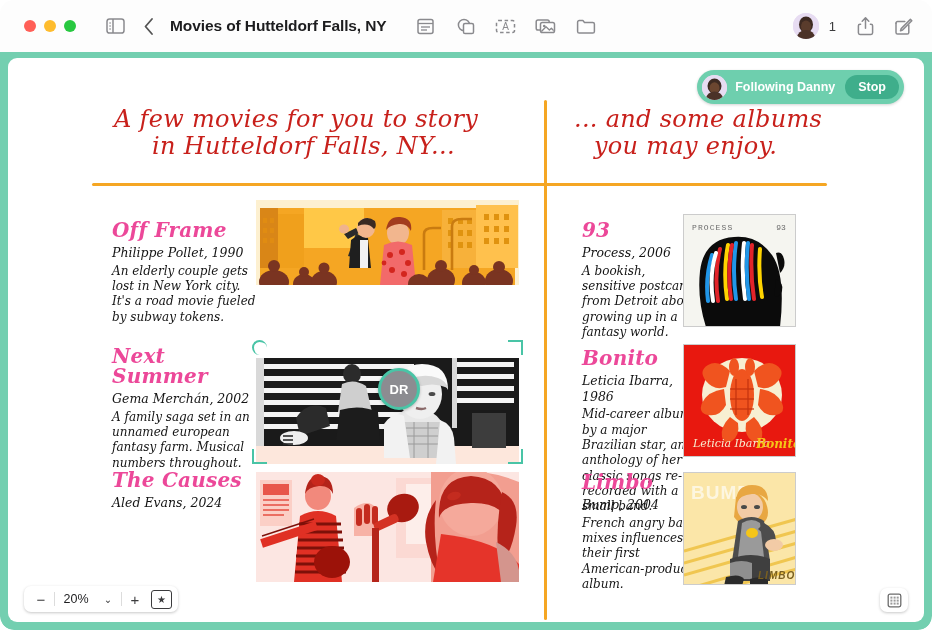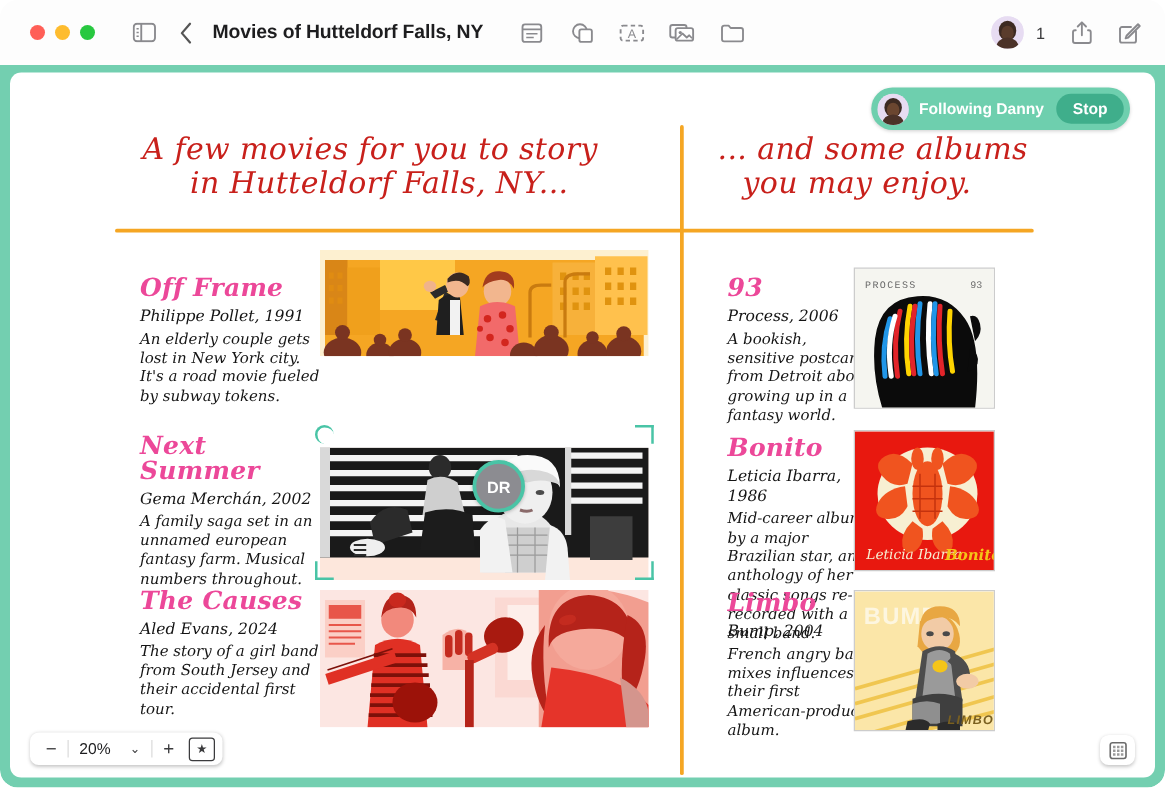--- a/index.html
+++ b/index.html
@@ -301,21 +301,21 @@
           <div class="head-line l1">A few movies for you to story</div>
           <div class="head-line l2">in Hutteldorf Falls, NY...</div>
         </div>
         <div class="head-right">
           <div class="head-line l1">... and some albums</div>
           <div class="head-line l2">you may enjoy.</div>
         </div>
 
         <div class="entry" style="left:104px;top:162px;width:148px;">
           <div class="entry-title">Off Frame</div>
-          <div class="entry-credit">Philippe Pollet, 1991</div>
+          <div class="entry-credit">Philippe Pollet, 1990</div>
           <div class="entry-desc">An elderly couple gets lost in New York city. It's a road movie fueled by subway tokens.</div>
         </div>
         <div class="art movie-art" style="left:248px;top:142px;">
           <svg width="263" height="85" viewBox="0 0 263 85" preserveAspectRatio="none">
             <rect width="263" height="85" fill="#fdf0d0"></rect>
             <rect x="4" y="8" width="255" height="77" fill="#f5a623"></rect>
 
             <rect x="4" y="8" width="18" height="60" fill="#d98617"></rect>
             <rect x="22" y="14" width="26" height="54" fill="#f0a01c"></rect>
             <rect x="48" y="8" width="60" height="40" fill="#ffc847"></rect>
@@ -457,21 +457,20 @@
           </div>
           <div class="handle tl"></div>
           <div class="handle tr"></div>
           <div class="handle bl"></div>
           <div class="handle br"></div>
         </div>
 
         <div class="entry" style="left:104px;top:412px;width:152px;">
           <div class="entry-title">The Causes</div>
           <div class="entry-credit">Aled Evans, 2024</div>
-          <div class="entry-desc">The story of a girl band from South Jersey and their accidental first tour.</div>
         </div>
         <div class="art movie-art" style="left:248px;top:414px;height:110px;">
           <svg width="263" height="110" viewBox="0 0 263 110" preserveAspectRatio="none">
             <rect width="263" height="110" fill="#fce6e2"></rect>
             <rect x="140" y="6" width="60" height="80" fill="#fbd9d3"></rect>
             <rect x="150" y="12" width="42" height="60" fill="#fdeeea"></rect>
 
             <rect x="4" y="8" width="32" height="46" fill="#fbcfc6"></rect>
             <g fill="#e8564a">
                 <rect x="7" y="12" width="26" height="11"></rect>

